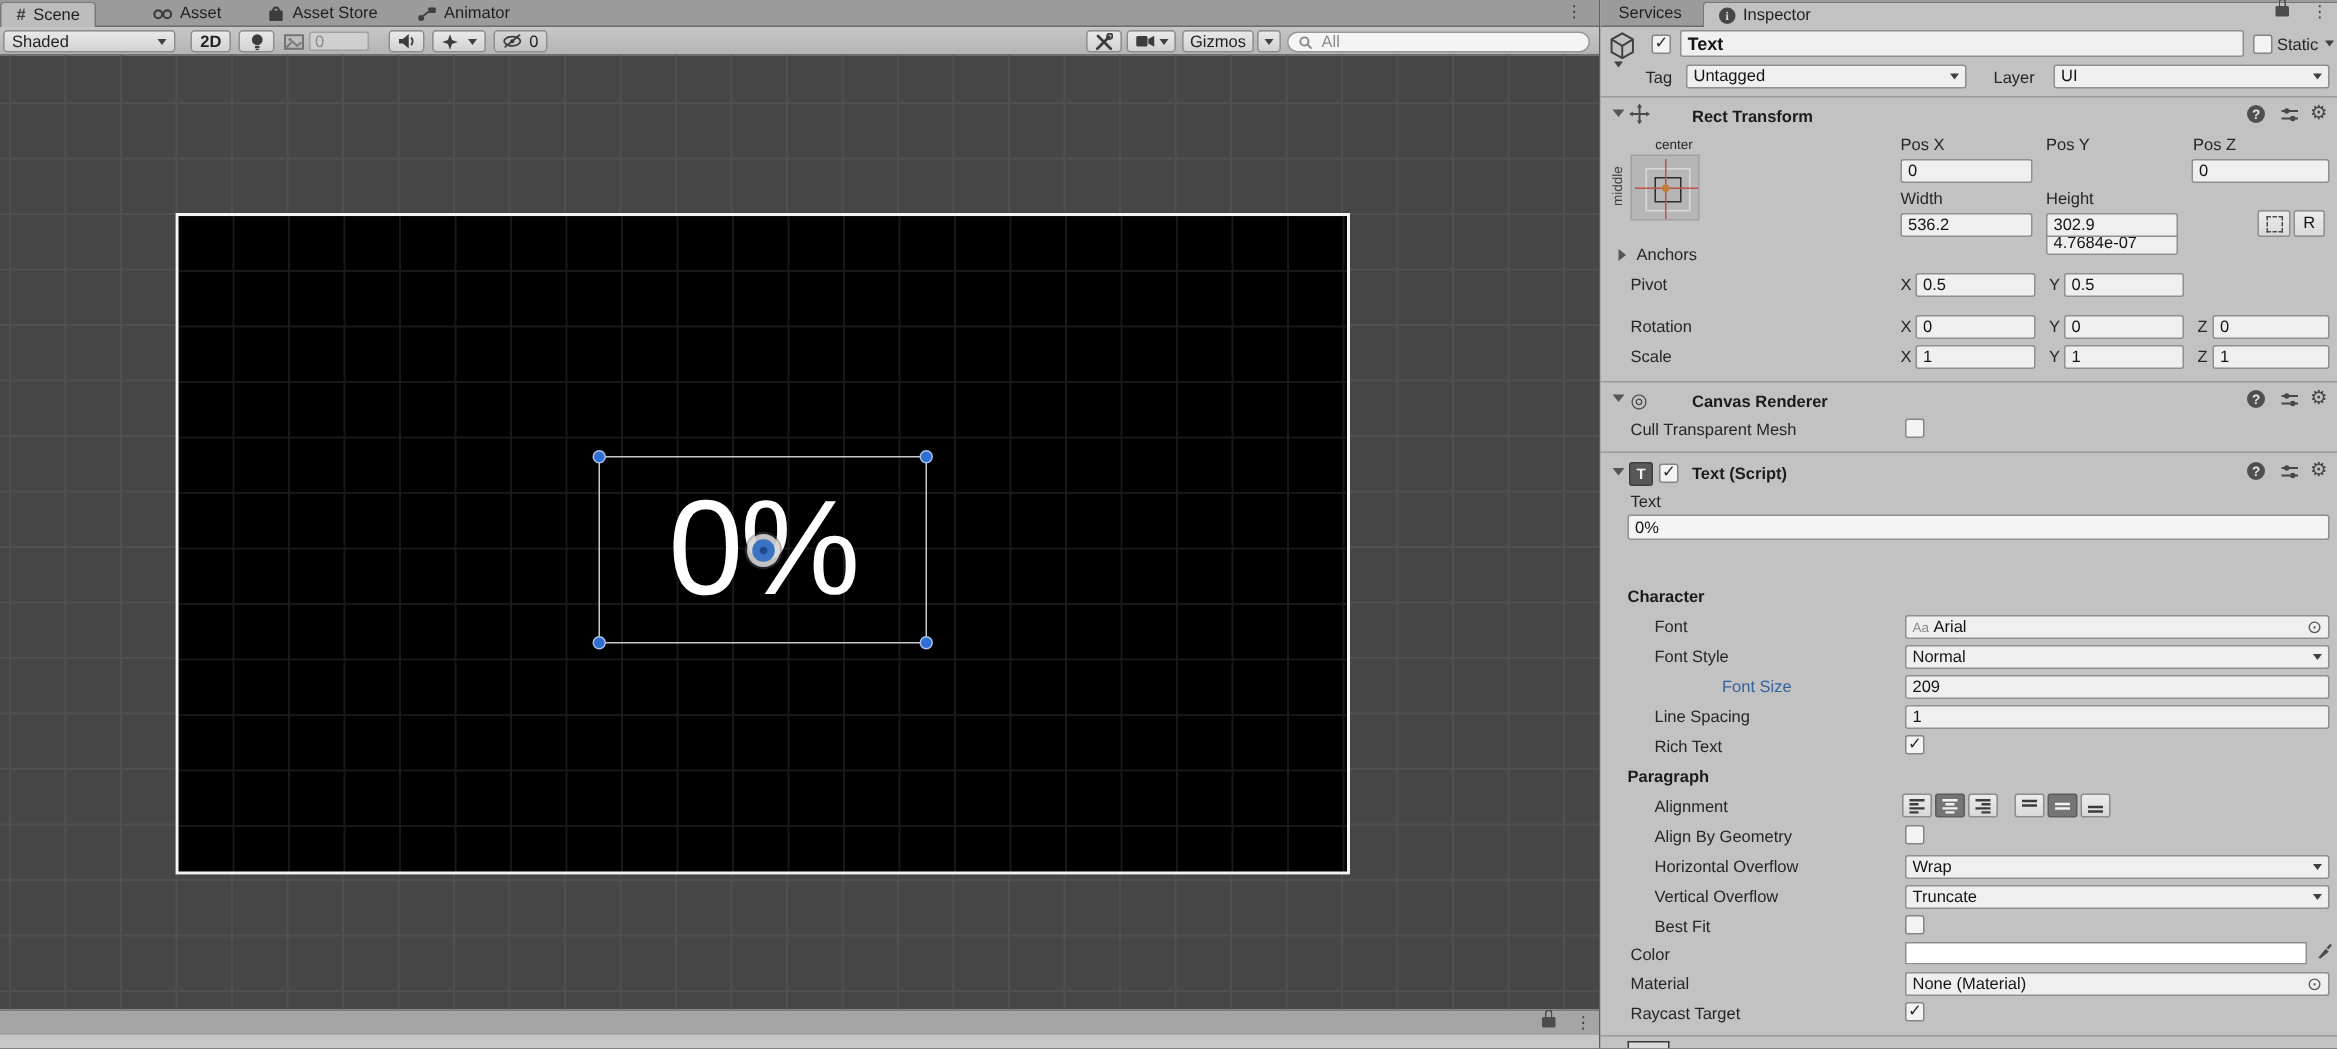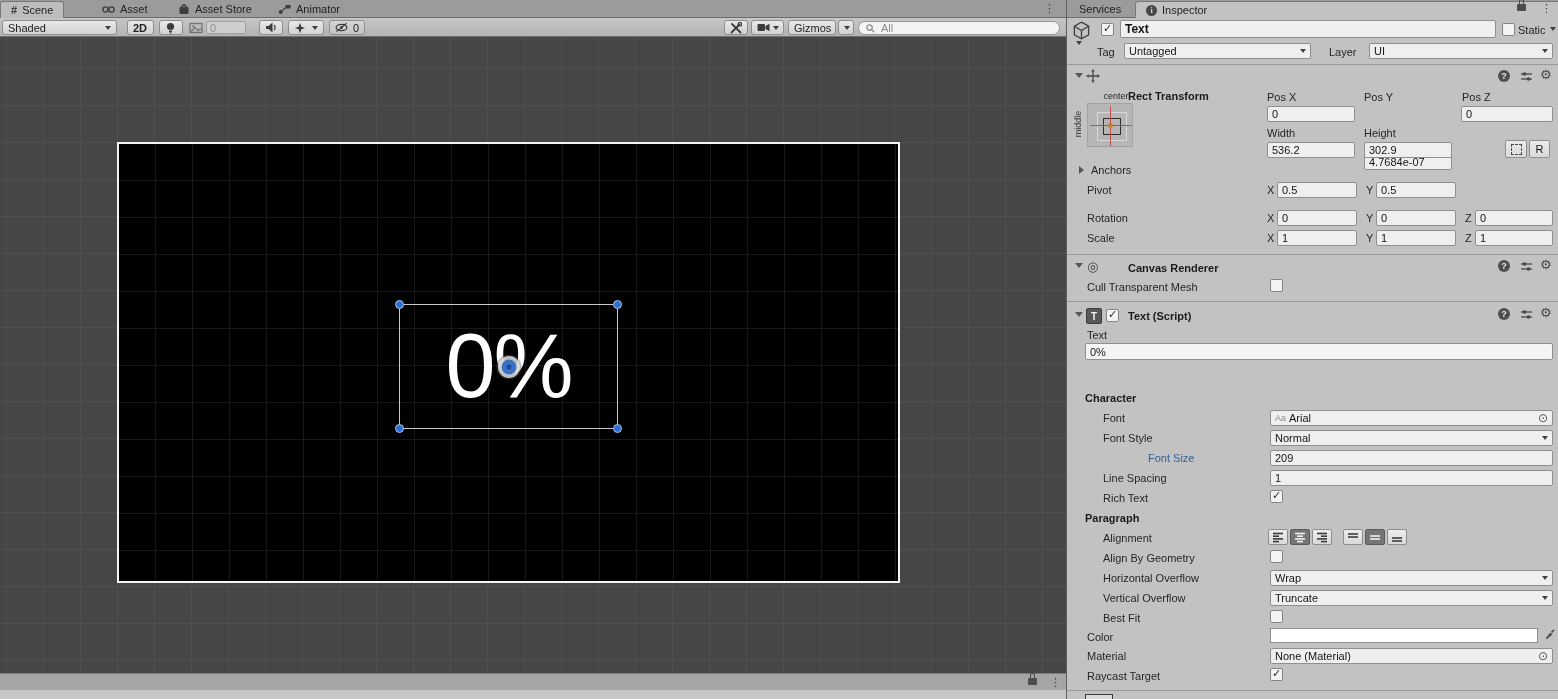--- a/index.html
+++ b/index.html
@@ -11,21 +11,21 @@
   .tabstrip{background:#9b9b9b;border-bottom:1px solid #6d6d6d;height:18px;box-sizing:border-box;}
   .tab{position:absolute;top:0;display:flex;align-items:center;gap:5px;padding:0 10px;height:18px;
        font-size:11px;color:#1f1f1f;white-space:nowrap;}
   .tab.active{background:#bdbdbd;border:1px solid #787878;border-bottom:none;border-radius:3px 3px 0 0;
        height:17px;top:1px;box-sizing:border-box;}
   .tab.active.insp{background:#c2c2c2;}
   .dots{font-size:11px;color:#3d3d3d;letter-spacing:0;line-height:10px;}
   
   .toolbar{background:linear-gradient(#c6c6c6,#b4b4b4);border-bottom:1px solid #6f6f6f;height:19px;box-sizing:border-box;}
   .tbtn{position:absolute;top:2px;height:15px;background:linear-gradient(#e9e9e9,#d2d2d2);
-        border:1px solid #8e8e8e;border-radius:3px;display:flex;align-items:center;justify-content:flex-start;
+        border:1px solid #8e8e8e;border-radius:3px;display:flex;align-items:center;justify-content:center;
         gap:3px;padding:0 5px;box-sizing:border-box;color:#222;}
   .tbtn.flat{background:linear-gradient(#d6d6d6,#c3c3c3);}
   .sunken{background:#d6d6d6;border:1px solid #979797;border-radius:2px;color:#7c7c7c;
           height:13px;display:flex;align-items:center;padding:0 3px;box-sizing:border-box;}
   .search{position:absolute;top:3px;height:14px;background:#f4f4f4;border:1px solid #979797;border-radius:8px;
           display:flex;align-items:center;gap:4px;padding:0 7px;box-sizing:border-box;}
   .search input{border:none;background:transparent;outline:none;font-size:11px;color:#8a8a8a;width:160px;
           font-family:"Liberation Sans","DejaVu Sans",sans-serif;}
   
   .car-d{width:0;height:0;border-left:3.5px solid transparent;border-right:3.5px solid transparent;border-top:4.5px solid #404040;}
@@ -295,21 +295,21 @@
     <span class="abs fold-d" style="left:8px;top:73px;"></span>
     <span class="abs icon" style="left:19px;top:69px;">
       <svg width="14" height="14" viewBox="0 0 14 14">
           <path d="M7 2 V12 M2 7 H12" stroke="#4a4a4a" stroke-width="1.3"></path>
           <polygon points="7,0 5.3,2.6 8.7,2.6" fill="#4a4a4a"></polygon>
           <polygon points="7,14 5.3,11.4 8.7,11.4" fill="#4a4a4a"></polygon>
           <polygon points="0,7 2.6,5.3 2.6,8.7" fill="#4a4a4a"></polygon>
           <polygon points="14,7 11.4,5.3 11.4,8.7" fill="#4a4a4a"></polygon>
         </svg>
     </span>
-    <span class="lbl bold" style="left:61px;top:89px;text-align:center;">Rect Transform</span>
+    <span class="lbl bold" style="left:61px;top:71px;text-align:center;">Rect Transform</span>
     <span class="abs help-ic" style="left:431px;top:70px;"></span>
     <span class="abs icon" style="left:453px;top:71px;">
       <svg width="13" height="11" viewBox="0 0 13 11">
           <line x1="1" y1="3" x2="12" y2="3" stroke="#474747" stroke-width="1.3"></line>
           <line x1="1" y1="8" x2="12" y2="8" stroke="#474747" stroke-width="1.3"></line>
           <circle cx="4.5" cy="3" r="1.8" fill="#474747"></circle>
           <circle cx="8.5" cy="8" r="1.8" fill="#474747"></circle>
         </svg>
     </span>
     <span class="abs gear" style="left:473px;top:69px;">⚙</span>

